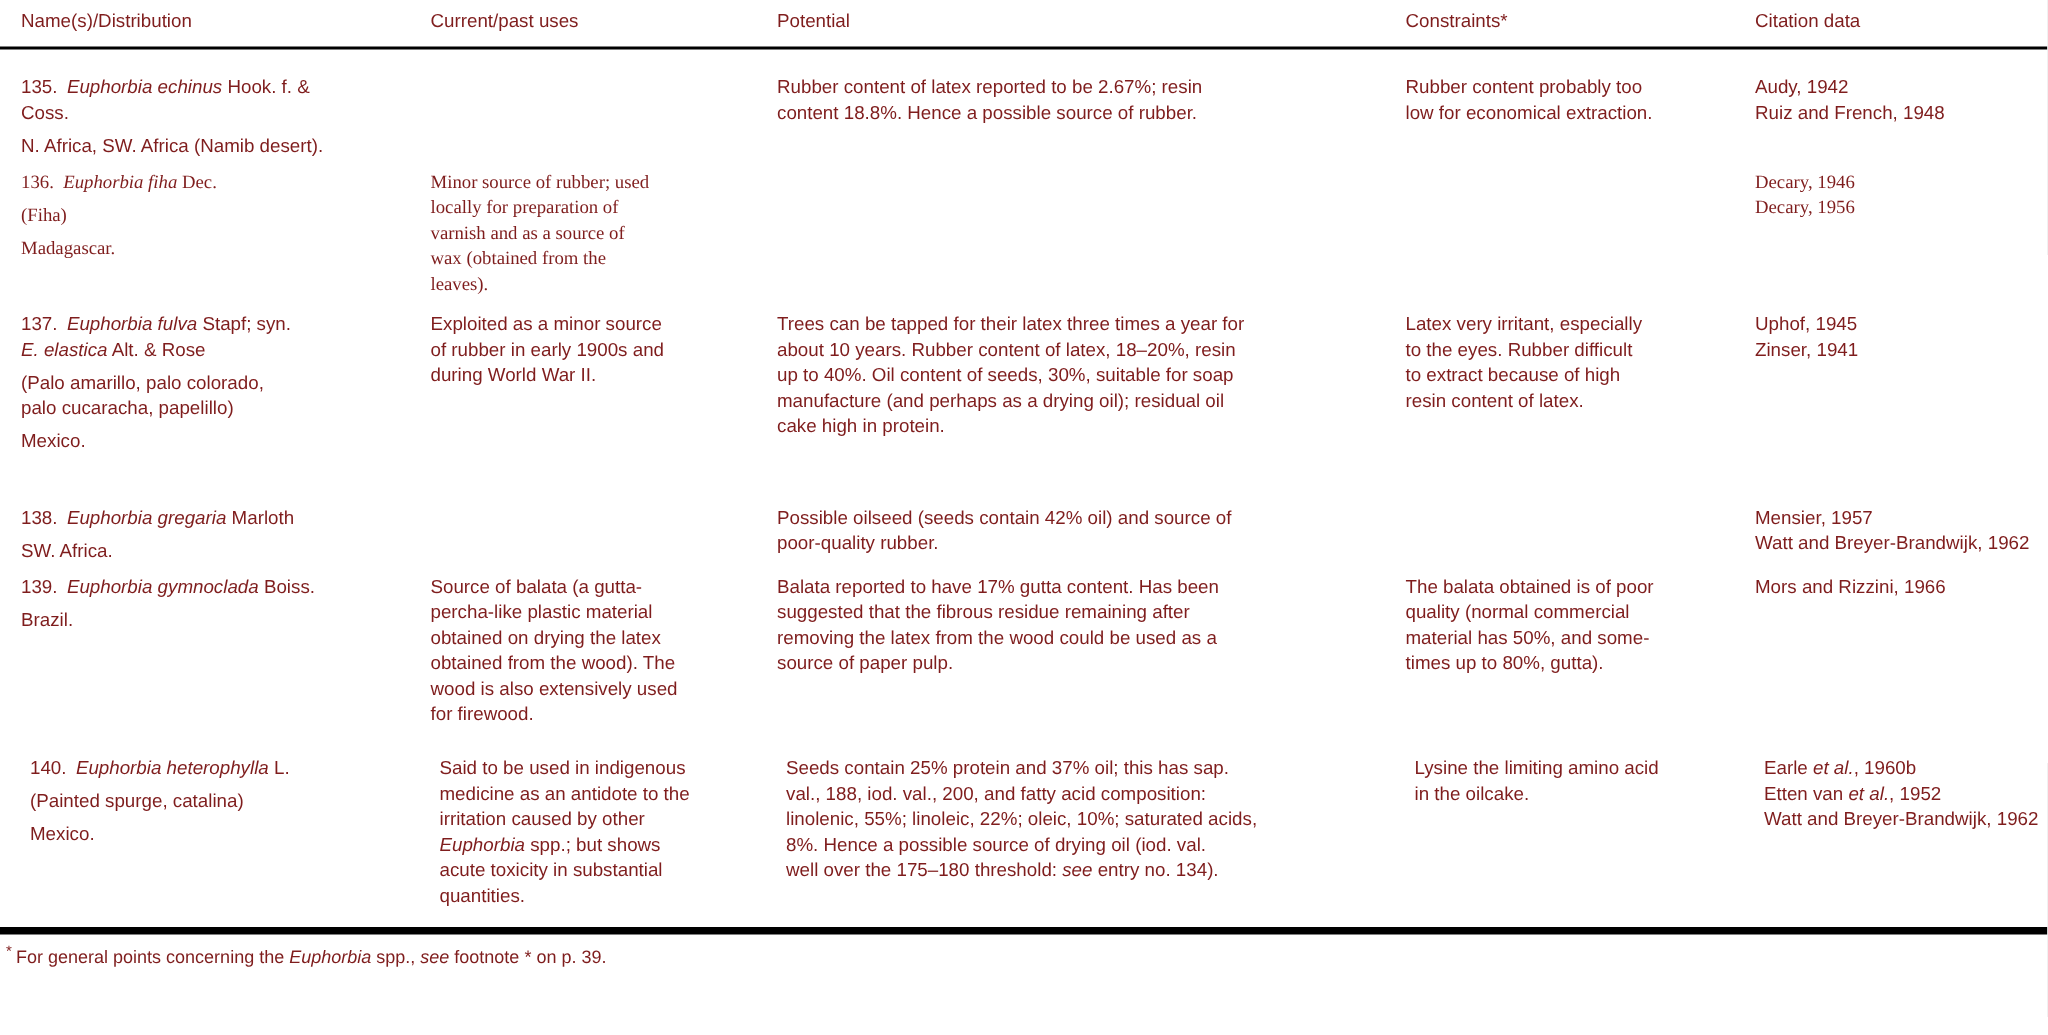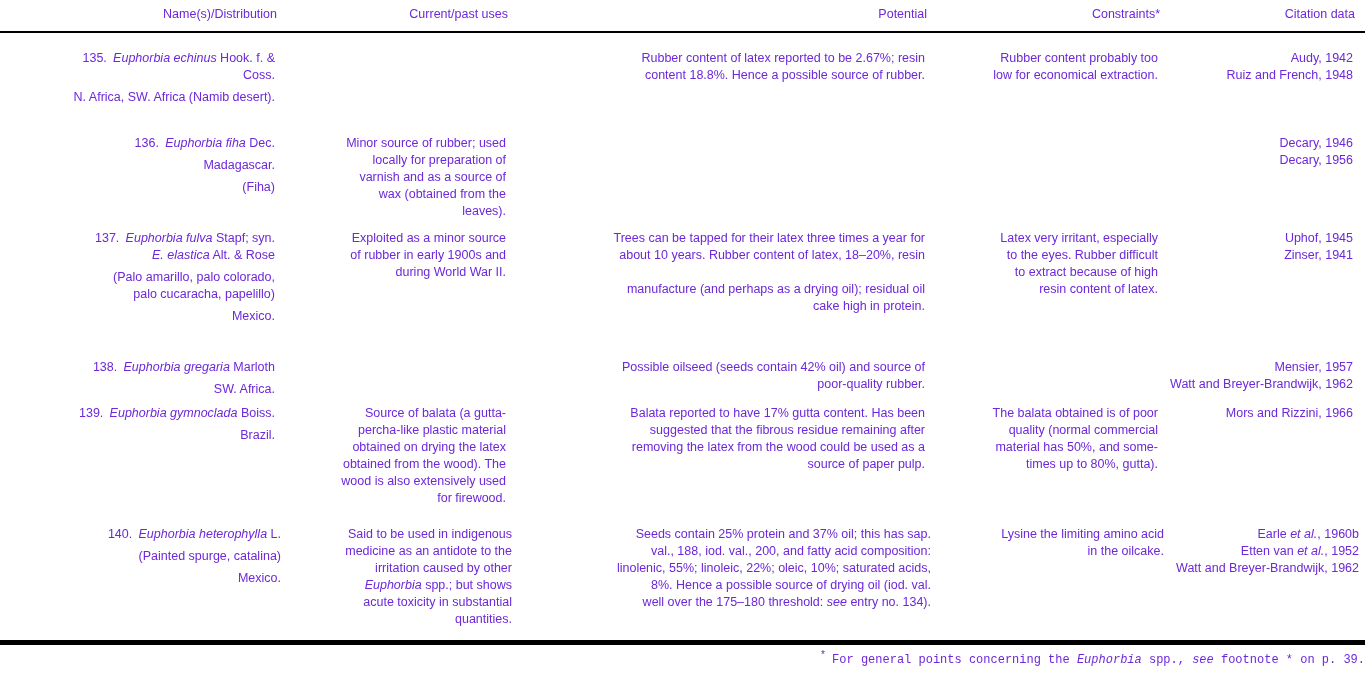--- a/index.html
+++ b/index.html
@@ -1,54 +1,53 @@
 <!DOCTYPE html>
 <html><head>
 <meta charset="utf-8">
 <style>
   html,body { margin:0; padding:0; background:#e8e8e8; }
   .page {
-    width:1365px; height:690px; background:#ffffff; color:#6d28d9;
+    width:1365px; height:690px; background:#ffffff; color:#7f1d1d;
     font-family:"Liberation Sans", sans-serif;
     font-size:12.5px; line-height:17px;
-    position:relative; overflow:hidden; box-sizing:border-box;text-align:right;
+    position:relative; overflow:hidden; box-sizing:border-box;
   }
   .thead {
     display:grid;
     grid-template-columns:273px 231px 419px 233px 195px;
     padding:6px 0 8px 14px;
     border-bottom:2px solid #000;
   }
   .th { padding-right:10px; }
   .tbody { }
   .row {
     display:grid;
     grid-template-columns:273px 231px 419px 233px 195px;
     padding-left:14px;
   }
   .row-0 { margin-top:17px; }
-  .row-1 { margin-top:29px; }
+  .row-1 { margin-top:7px;font-family:Liberation Serif, serif; }
   .row-2 { margin-top:10px; }
   .row-3 { margin-top:34px; }
   .row-4 { margin-top:7px; }
   .row-5 { margin-top:19px;padding-left:20px; }
   .cell { padding-right:12px; }
   .cell .para + .para { margin-top:5px; }
   .citations-cell .cite + .cite { margin-top:0; }
   .cite { padding-left:24px; text-indent:-24px; }
   i { font-style:italic; }
   sup { font-size:10px; line-height:0; }
   .bottom-rule {
     border-top:5px solid #000;
     margin-top:12px;
   }
   .footnote {
     padding:7px 0 0 4px;
     font-size:12px;
-    font-family:Liberation Mono, monospace;
   }
 </style>
 </head>
 <body>
 
 <div class="page">
 
   <div class="thead">
     <div class="th">Name(s)/Distribution</div>
     <div class="th">Current/past uses</div>
@@ -71,22 +70,22 @@
           <div class="para"><span>Rubber content probably too</span><br><span>low for economical extraction.</span></div>
         </div>
         <div class="cell citations-cell">
           <div class="para cite"><span>Audy, 1942</span></div>
           <div class="para cite"><span>Ruiz and French, 1948</span></div>
         </div>
       </div>
       <div class="row row-1">
         <div class="cell name-cell">
           <div class="para"><span>136. </span><i>Euphorbia fiha</i><span> Dec.</span></div>
+          <div class="para"><span>(Fiha)</span></div>
           <div class="para"><span>Madagascar.</span></div>
-          <div class="para"><span>(Fiha)</span></div>
         </div>
         <div class="cell uses-cell">
           <div class="para"><span>Minor source of rubber; used</span><br><span>locally for preparation of</span><br><span>varnish and as a source of</span><br><span>wax (obtained from the</span><br><span>leaves).</span></div>
         </div>
         <div class="cell potential-cell"></div>
         <div class="cell constraints-cell"></div>
         <div class="cell citations-cell">
           <div class="para cite"><span>Decary, 1946</span></div>
           <div class="para cite"><span>Decary, 1956</span></div>
         </div>
@@ -94,21 +93,21 @@
       <div class="row row-2">
         <div class="cell name-cell">
           <div class="para"><span>137. </span><i>Euphorbia fulva</i><span> Stapf; syn.</span><br><i>E. elastica</i><span> Alt. &amp; Rose</span></div>
           <div class="para"><span>(Palo amarillo, palo colorado,</span><br><span>palo cucaracha, papelillo)</span></div>
           <div class="para"><span>Mexico.</span></div>
         </div>
         <div class="cell uses-cell">
           <div class="para"><span>Exploited as a minor source</span><br><span>of rubber in early 1900s and</span><br><span>during World War II.</span></div>
         </div>
         <div class="cell potential-cell">
-          <div class="para"><span>Trees can be tapped for their latex three times a year for</span><br><span>about 10 years.  Rubber content of latex, 18–20%, resin</span><br><br><span>manufacture (and perhaps as a drying oil); residual oil</span><br><span>cake high in protein.</span></div>
+          <div class="para"><span>Trees can be tapped for their latex three times a year for</span><br><span>about 10 years.  Rubber content of latex, 18–20%, resin</span><br><span>up to 40%.  Oil content of seeds, 30%, suitable for soap</span><br><span>manufacture (and perhaps as a drying oil); residual oil</span><br><span>cake high in protein.</span></div>
         </div>
         <div class="cell constraints-cell">
           <div class="para"><span>Latex very irritant, especially</span><br><span>to the eyes.  Rubber difficult</span><br><span>to extract because of high</span><br><span>resin content of latex.</span></div>
         </div>
         <div class="cell citations-cell">
           <div class="para cite"><span>Uphof, 1945</span></div>
           <div class="para cite"><span>Zinser, 1941</span></div>
         </div>
       </div>
       <div class="row row-3">

